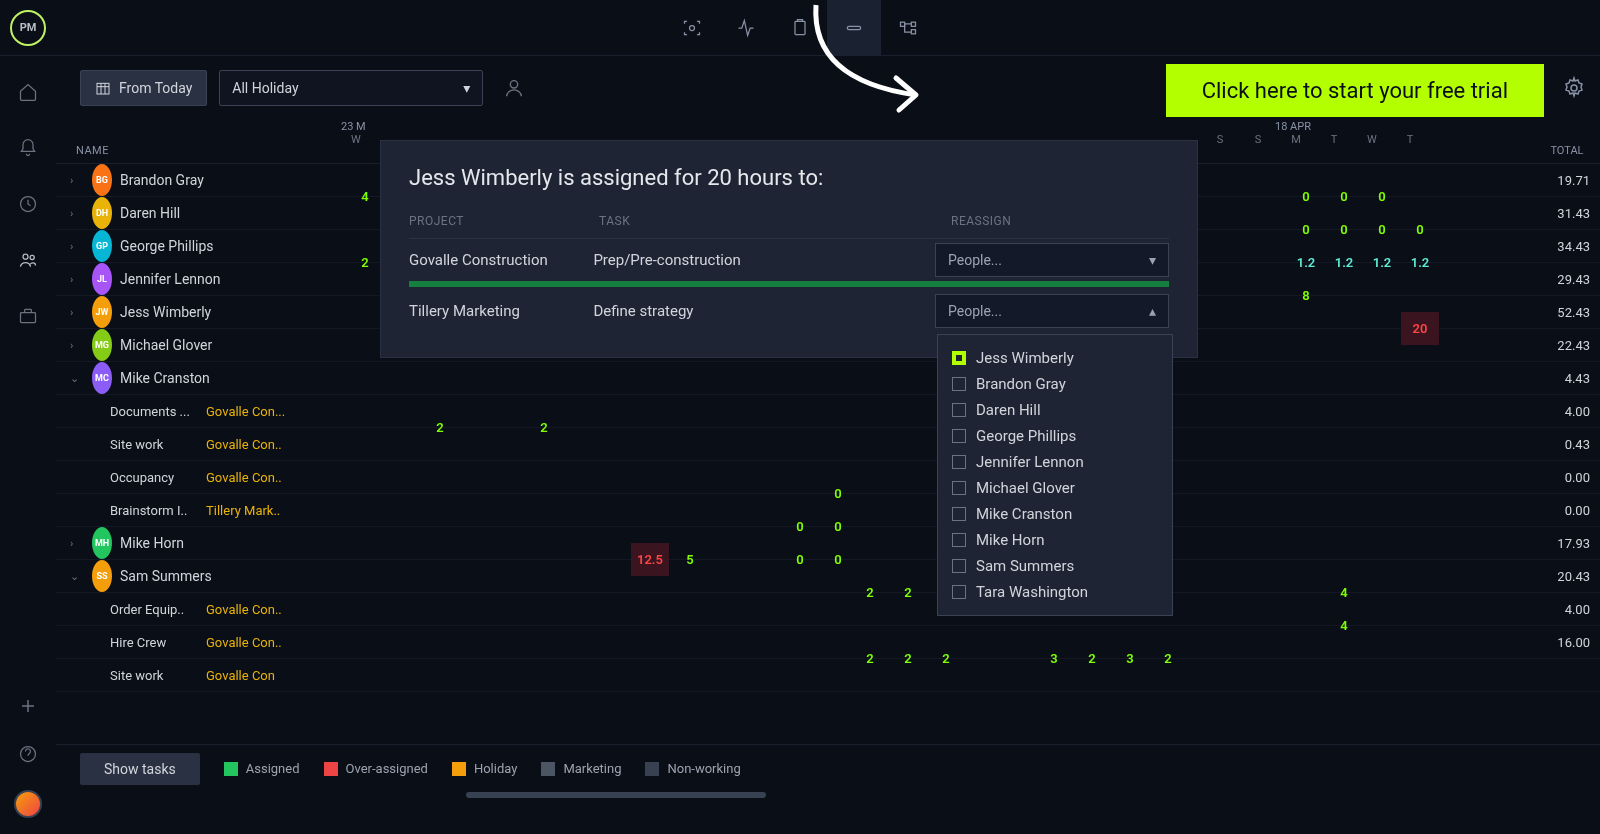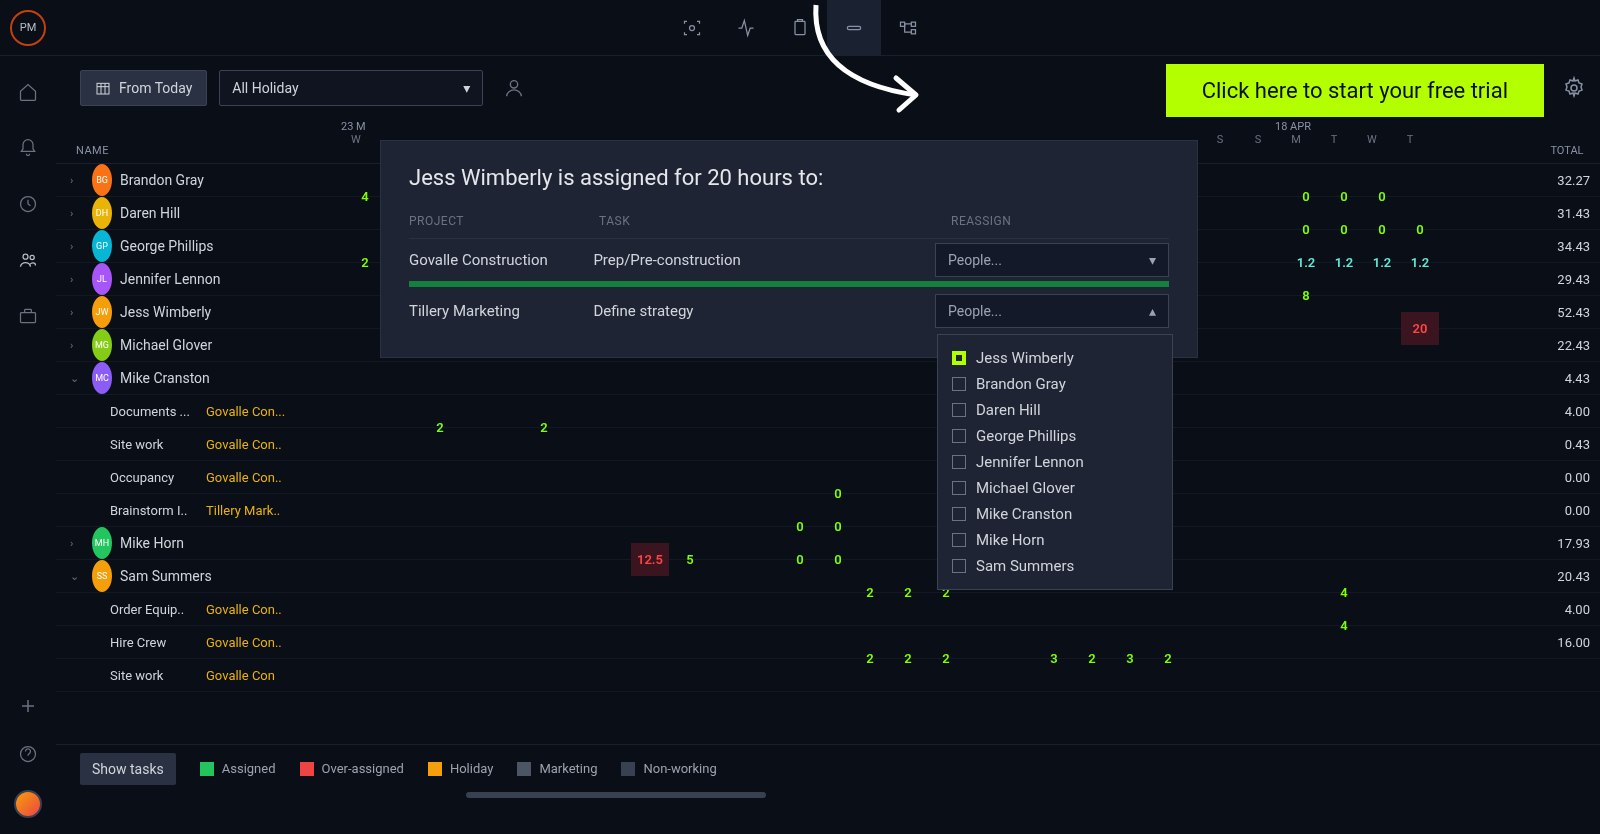--- a/index.html
+++ b/index.html
@@ -1,19 +1,19 @@
 <!DOCTYPE html>
 <html><head>
 <meta charset="utf-8">
 <style>
 *{margin:0;padding:0;box-sizing:border-box;font-family:-apple-system,BlinkMacSystemFont,"Segoe UI",Roboto,sans-serif}
 body{background:#0a0e17;color:#b8bcc4;width:1600px;height:834px;overflow:hidden;position:relative}
 .topbar{height:56px;background:#0a0e17;display:flex;align-items:center;border-bottom:1px solid #1a1f2e}
 .logo{width:56px;height:56px;display:flex;align-items:center;justify-content:center}
-.logo-circle{width:36px;height:36px;border:2px solid #c2410c;border-radius:50%;display:flex;align-items:center;justify-content:center;color:#b8bcc4;font-size:11px;font-weight:400}
+.logo-circle{width:36px;height:36px;border:2px solid #bef264;border-radius:50%;display:flex;align-items:center;justify-content:center;color:#b8bcc4;font-size:11px;font-weight:700}
 .top-center-icons{position:absolute;left:50%;transform:translateX(-50%);display:flex;gap:0}
 .top-icon{width:54px;height:56px;display:flex;align-items:center;justify-content:center;color:#8892a6;cursor:pointer}
 .top-icon.active{background:#1a2130}
 .sidebar{position:absolute;left:0;top:56px;width:56px;bottom:0;background:#0a0e17;display:flex;flex-direction:column;align-items:center;padding-top:24px;gap:32px}
 .sidebar-icon{width:24px;height:24px;color:#6b7280;cursor:pointer;display:flex;align-items:center;justify-content:center}
 .sidebar-icon.active{color:#b8bcc4}
 .sidebar-bottom{position:absolute;bottom:16px;left:0;width:56px;display:flex;flex-direction:column;align-items:center;gap:24px}
 .user-avatar-small{width:28px;height:28px;border-radius:50%;background:linear-gradient(135deg,#f59e0b,#ef4444);border:2px solid #374151}
 .main{position:absolute;left:56px;top:56px;right:0;bottom:0;display:flex;flex-direction:column}
 .toolbar{height:64px;display:flex;align-items:center;padding:0 24px;gap:12px}
@@ -29,31 +29,31 @@
 .date-headers{flex:1;display:flex}
 .date-group{display:flex;flex-direction:column;position:absolute}
 .date-label{font-size:11px;color:#8892a6;padding-left:4px}
 .day-letters{display:flex}
 .day-letter{width:38px;text-align:center;font-size:11px;color:#6b7280}
 .total-header{width:66px;text-align:center;font-size:11px;color:#8892a6;display:flex;align-items:flex-end;justify-content:center;padding-bottom:6px}
 .grid-rows{position:relative}
 .grid-row{display:flex;height:33px;align-items:center;border-bottom:1px solid #141824}
 .name-cell{width:275px;display:flex;align-items:center;padding-left:14px;gap:8px;font-size:14px;color:#d1d5db}
 .chev{width:14px;color:#6b7280;font-size:11px}
-.avatar{width:20px;height:32px;border-radius:50%;display:flex;align-items:center;justify-content:center;font-size:9px;font-weight:400;color:#fff;flex-shrink:0}
+.avatar{width:20px;height:32px;border-radius:50%;display:flex;align-items:center;justify-content:center;font-size:9px;font-weight:700;color:#fff;flex-shrink:0}
 .task-cell{width:275px;display:flex;align-items:center;padding-left:54px;font-size:13px;color:#d1d5db}
 .task-name{width:96px;overflow:hidden;text-overflow:ellipsis;white-space:nowrap}
 .task-proj{flex:1;overflow:hidden;text-overflow:ellipsis;white-space:nowrap;color:#eab308;padding-right:6px}
 .data-cells{flex:1;display:flex;position:relative}
 .val-green{color:#7fff00}
 .val-red{color:#ff4444;background:#3a1520}
 .val-teal{color:#5eead4}
 .total-cell{width:66px;text-align:right;padding-right:10px;font-size:13px;color:#d1d5db}
 .footer{position:absolute;bottom:42px;left:0;right:0;height:48px;background:#0a0e17;display:flex;align-items:center;padding-left:24px;gap:24px;border-top:1px solid #1a1f2e}
-.show-tasks-btn{background:#2a3142;color:#d1d5db;padding:8px 12px;font-size:14px;cursor:pointer;border:none;border-radius:2px}
+.show-tasks-btn{background:#2a3142;color:#d1d5db;padding:8px 24px;font-size:14px;cursor:pointer;border:none;border-radius:2px}
 .legend-item{display:flex;align-items:center;gap:8px;font-size:13px;color:#9ca3af}
 .legend-swatch{width:14px;height:14px}
 .scrollbar-h{position:absolute;bottom:34px;left:280px;right:70px;height:8px}
 .scrollbar-thumb{position:absolute;left:130px;width:300px;height:6px;background:#374151;border-radius:3px}
 .modal{position:absolute;left:380px;top:140px;width:818px;background:#1e2433;border:1px solid #2a3142;z-index:10;padding:24px 28px 22px}
 .modal-title{font-size:22px;color:#e5e7eb;margin-bottom:24px;font-weight:400}
 .modal-cols{display:flex;font-size:12px;color:#6b7280;letter-spacing:0.5px;padding-bottom:10px;border-bottom:1px solid #2a3142}
 .col-proj{width:190px}
 .col-task{width:352px}
 .col-reassign{flex:1}
@@ -221,21 +221,21 @@
         <span class="chev">›</span>
         <span class="avatar" style="background:#f97316">BG</span>
         <span>Brandon Gray</span>
       </div>
       <div class="data-cells" style="position:relative">
             <div class="cell-abs val-green" style="left:15px">4</div>
             <div class="cell-abs val-green" style="left:956px">0</div>
             <div class="cell-abs val-green" style="left:994px">0</div>
             <div class="cell-abs val-green" style="left:1032px">0</div>
           </div>
-      <div class="total-cell">32.27</div>
+      <div class="total-cell">19.71</div>
     </div>
         <div class="grid-row">
       <div class="name-cell">
         <span class="chev">›</span>
         <span class="avatar" style="background:#eab308">DH</span>
         <span>Daren Hill</span>
       </div>
       <div class="data-cells" style="position:relative">
             <div class="cell-abs val-green" style="left:956px">0</div>
             <div class="cell-abs val-green" style="left:994px">0</div>
@@ -495,13 +495,17 @@
       <span>Mike Cranston</span>
     </div>
     <div class="dropdown-item">
       <span class="dropdown-check "></span>
       <span>Mike Horn</span>
     </div>
     <div class="dropdown-item">
       <span class="dropdown-check "></span>
       <span>Sam Summers</span>
     </div>
+    <div class="dropdown-item">
+      <span class="dropdown-check "></span>
+      <span>Tara Washington</span>
+    </div>
   </div>
 
 </body></html>

